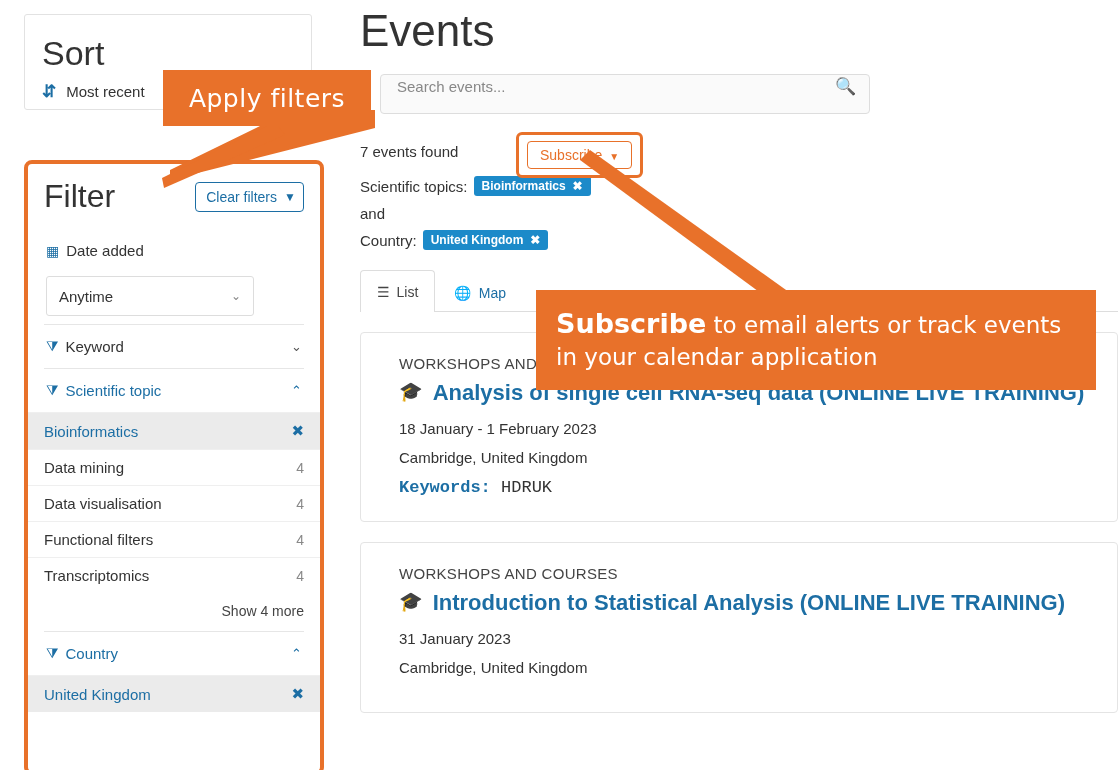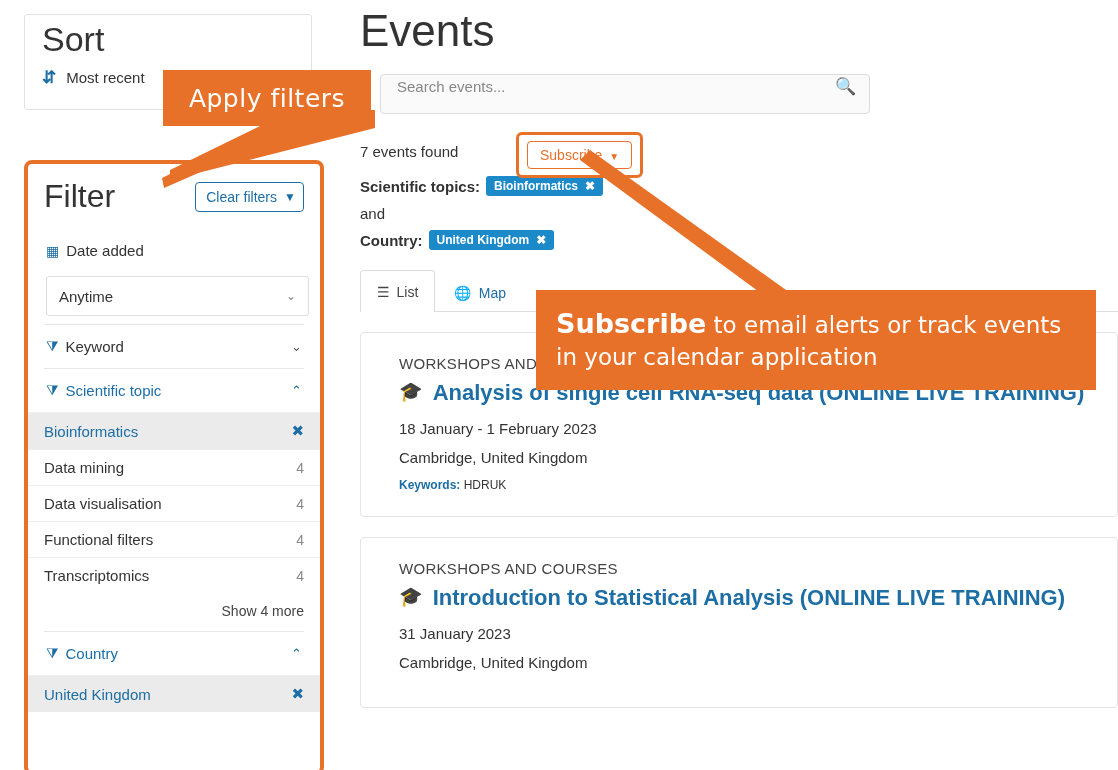--- a/index.html
+++ b/index.html
@@ -19,21 +19,21 @@
   }
   .sort-box {
     border: 1px solid #e2e2e2; border-radius: 3px;
     background: #fff;
     width: 288px; height: 96px;
     position: absolute; left: 0; top: 14px;
     z-index: 1;
   }
   .sort-box-inner {
     position: absolute; left: 0; top: 14px; width: 288px; z-index: 2;
-    padding: 6px 16px;
+    padding: 20px 16px;
   }
   .sort-label {
     font-size: 34px; color: #333; margin: 0 0 2px 2px;
   }
   .sort-option {
     display: flex; align-items: center; gap: 10px;
     font-size: 15px; color: #333; padding: 6px 2px;
   }
   .sort-icon { color: #1c6ea4; font-size: 17px; font-weight: bold; }
 
@@ -66,21 +66,21 @@
   }
   .facet-row.first { border-top: none; }
   .facet-title { flex: 1; }
   .facet-title.blue { color: #1c6ea4; }
   .chev { color: #555; font-size: 13px; }
   .chev.blue { color: #1c6ea4; }
   .ico-blue { color: #1c6ea4; font-size: 14px; }
   .date-select {
     margin: 4px 2px 8px 2px;
     border: 1px solid #ddd; border-radius: 3px; background: #fff;
-    height: 40px; width: 263px;
+    height: 40px; width: 208px;
     display: flex; align-items: center; justify-content: space-between;
     padding: 0 12px; font-size: 15px; color: #333;
   }
   .date-select .caret { color: #888; font-size: 12px; }
   .facet-list { margin: 0 -16px; }
   .facet-item {
     display: flex; align-items: center; justify-content: space-between;
     padding: 9px 16px; font-size: 15px; color: #333;
     border-top: 1px solid #efefef;
   }
@@ -116,21 +116,21 @@
     border: 3px solid #e8712a; border-radius: 6px;
     padding: 6px 8px; background: #fff;
     position: relative; z-index: 5;
   }
   .subscribe-btn {
     border: 1px solid #e8712a; border-radius: 4px; background: #fff;
     color: #e8712a; font-size: 14px; padding: 5px 12px; cursor: pointer;
   }
   .subscribe-btn .caret { font-size: 10px; margin-left: 3px; }
   .crit-row { font-size: 15px; margin-bottom: 9px; color: #333; display:flex; align-items:center; gap:6px;}
-  .crit-label { font-size: 15px; font-weight: bold; }
+  .crit-label { font-size: 15px; }
   .tag {
     background: #1c8ac9; color: #fff; font-size: 12px;
     border-radius: 3px; padding: 3px 8px; display: inline-flex;
     align-items: center; gap: 7px; font-weight: bold;
   }
   .tag .x { font-size: 12px; }
   .and-text { font-size: 15px; margin: 6px 0 8px 0; }
 
   .tabs {
     display: flex; align-items: flex-end; gap: 2px;
@@ -152,21 +152,21 @@
     margin-top: 20px; padding: 22px 24px 24px 38px;
     position: relative;
   }
   .card-type { font-size: 15px; color: #444; letter-spacing: .3px; margin-bottom: 8px;}
   .card-title {
     font-size: 22px; color: #1c6ea4; font-weight: bold;
     display: flex; align-items: flex-start; gap: 10px; margin-bottom: 14px;
   }
   .card-title .ev-icon { font-size: 19px; color: #1c6ea4; }
   .card-line { font-size: 15px; color: #333; margin-bottom: 12px; }
-  .card-kw { font-size: 12px; color: #333; }
+  .card-kw { font-size: 17px; color: #333; font-family: Liberation Mono, monospace; }
   .card-kw b { color: #1c6ea4; }
 
   
   .callout {
     position: absolute; background: #e8712a; color: #fff;
     font-family: "DejaVu Sans", sans-serif;
     z-index: 20;
   }
   .callout-apply {
     left: 163px; top: 70px; width: 208px; height: 56px;

